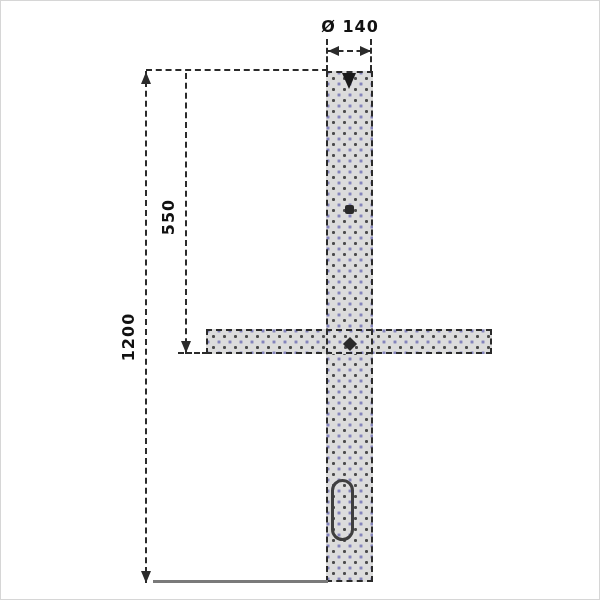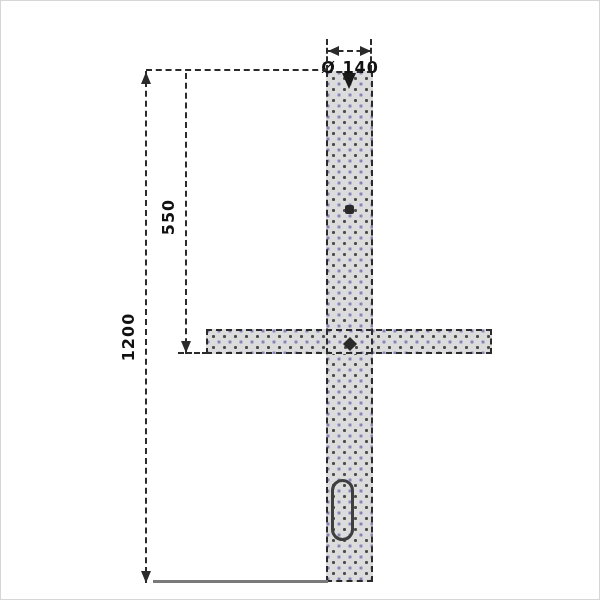--- a/index.html
+++ b/index.html
@@ -22,21 +22,21 @@
   .rail{left:205px;top:328px;width:286px;height:25px;}
   .edge-v{position:absolute;width:0;border-left:2px dashed #2b2b2b;}
   .dimline-v{position:absolute;width:0;border-left:2px dashed #2b2b2b;}
   .dimline-h{position:absolute;height:0;border-top:2px dashed #2b2b2b;}
   .ground{position:absolute;left:152px;top:579px;width:175px;height:3px;background:#7a7a7a;}
   .dimtext{
     position:absolute;font-size:16px;font-weight:600;letter-spacing:1px;
     white-space:nowrap;color:#111;
   }
   .rot{transform:translate(-50%,-50%) rotate(-90deg);}
-  .hor{transform:translate(-50%,-50%);margin-top:41px;}
+  .hor{transform:translate(-50%,-50%);}
   .arr{position:absolute;width:0;height:0;}
   .arr-up{border-left:5px solid transparent;border-right:5px solid transparent;border-bottom:12px solid #2b2b2b;}
   .arr-down{border-left:5px solid transparent;border-right:5px solid transparent;border-top:12px solid #2b2b2b;}
   .arr-left{border-top:5px solid transparent;border-bottom:5px solid transparent;border-right:11px solid #2b2b2b;}
   .arr-right{border-top:5px solid transparent;border-bottom:5px solid transparent;border-left:11px solid #2b2b2b;}
   .marker-pin{position:absolute;left:341px;top:72px;width:0;height:0;
     border-left:7px solid transparent;border-right:7px solid transparent;border-top:16px solid #1a1a1a;}
   .marker-dot{position:absolute;left:344px;top:204px;width:9px;height:9px;background:#2a2a2a;border-radius:2px;}
   .marker-joint{position:absolute;left:344px;top:338px;width:10px;height:10px;background:#2a2a2a;transform:rotate(45deg);}
   .slot{

